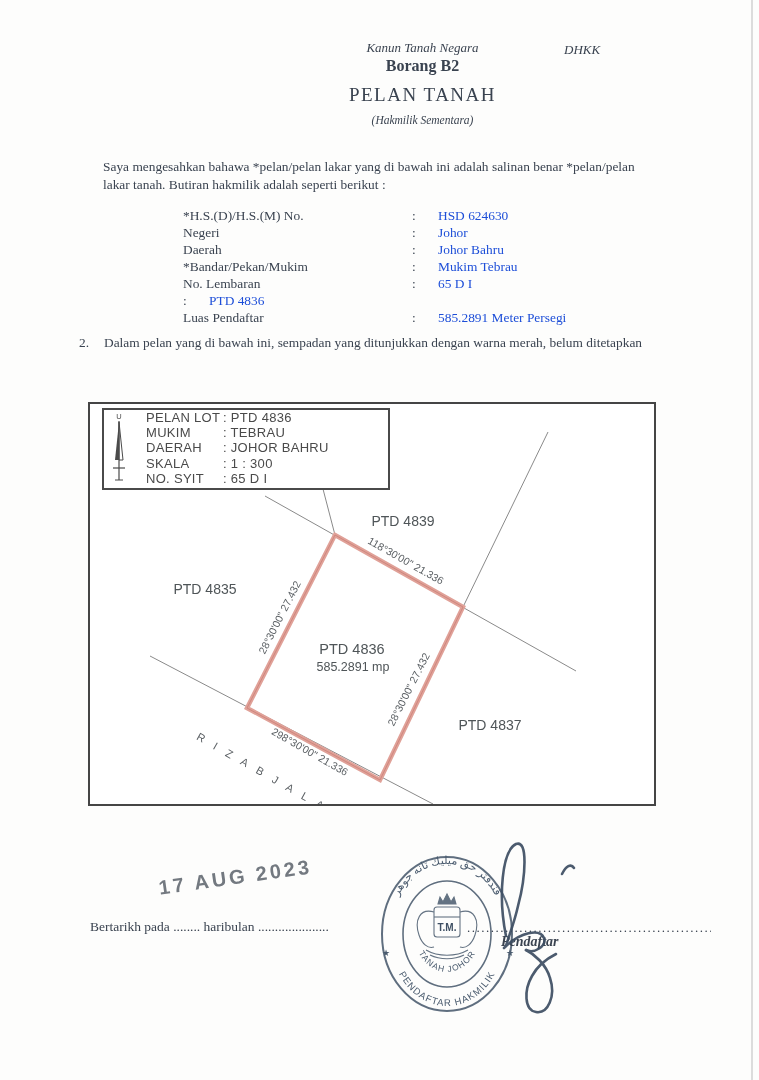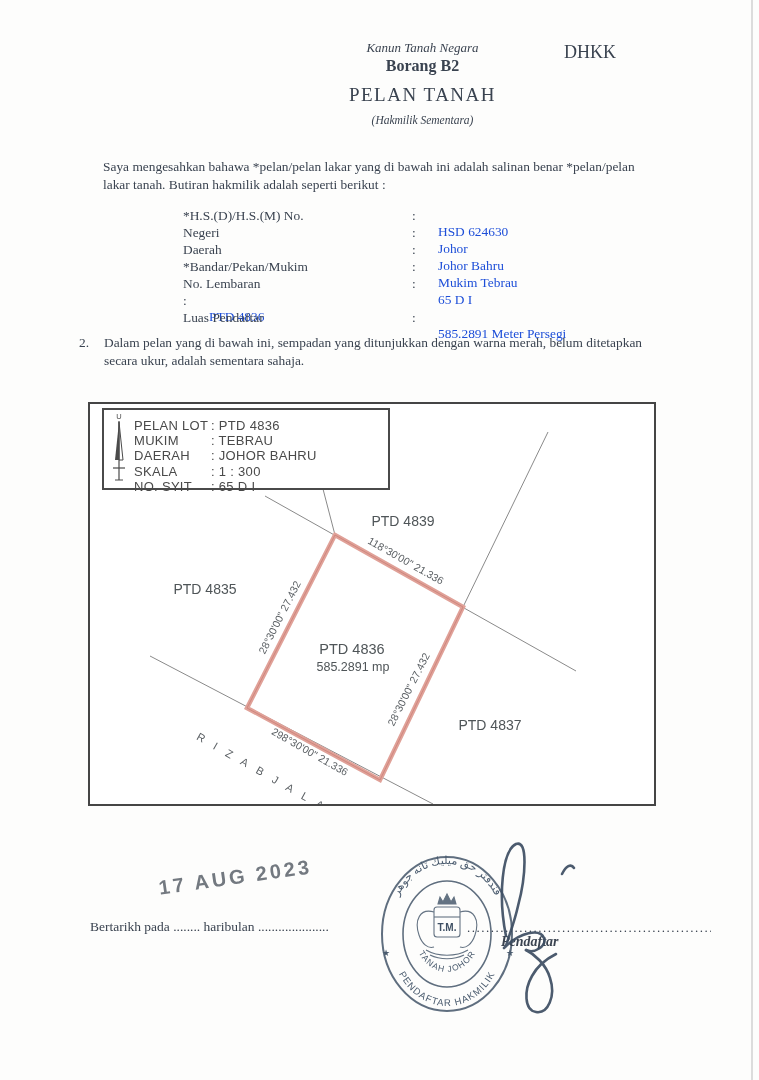--- a/index.html
+++ b/index.html
@@ -7,39 +7,39 @@
         font-family:"Liberation Serif",serif;color:#3a4350;}
   .abs{position:absolute;}
   .edge-line{position:absolute;left:751px;top:0;width:2px;height:1080px;background:#dcdcdc;}
   
   .hdr{position:absolute;top:40px;left:0;width:759px;text-align:center;padding-left:43px;}
   .hdr .kanun{font-style:italic;font-size:13px;}
   .hdr .borang{font-weight:bold;font-size:16px;margin-top:1px;}
   .hdr .jadual{font-style:italic;font-size:11.5px;margin-top:3px;}
   .hdr .pelan{font-weight:normal;font-size:19px;letter-spacing:1.5px;margin-top:9px;}
   .hdr .hakmilik{font-style:italic;font-size:11.5px;margin-top:8px;}
-  .dhkk{position:absolute;left:564px;top:42px;font-size:18px;}
+  .dhkk{position:absolute;left:564px;top:42px;font-style:italic;font-size:13px;}
   
   .para{font-size:13.4px;line-height:17.5px;}
   .para span{display:block;white-space:nowrap;}
   
   .fields{position:absolute;left:183px;top:207px;font-size:13.4px;}
   .frow{display:flex;height:17px;line-height:17px;}
   .frow .lb{width:229px;}
   .frow .cl{width:26px;}
-  .frow .vl{font-weight:normal;color:#1d4ed8;margin-top:16px;}
+  .frow .vl{font-weight:normal;color:#1d4ed8;}
   
   .planbox{position:absolute;left:88px;top:402px;width:568px;height:404px;
            border:2px solid #454545;background:#fff;box-sizing:border-box;}
   .plansvg{position:absolute;left:0;top:0;}
   .legend{position:absolute;left:12px;top:4px;width:288px;height:82px;border:2px solid #4a4a4a;
           background:#fff;box-sizing:border-box;display:flex;
           font-family:"Liberation Sans",sans-serif;color:#4a4a4a;}
   .legend .narrow{width:30px;position:relative;}
-  .legend .rows{padding-top:8px;font-size:13px;letter-spacing:.3px;}
+  .legend .rows{padding-top:0;font-size:13px;letter-spacing:.3px;margin-left:12px;}
   .lrow{display:flex;height:15.2px;line-height:15.2px;}
   .lrow .lb{width:77px;}
   
   .datestamp{position:absolute;left:158px;top:866px;transform:rotate(-8deg);
              font-family:"Liberation Sans",sans-serif;font-weight:bold;font-size:20px;
              letter-spacing:3px;color:#5b626b;opacity:.85;}
   .bertarikh{position:absolute;left:90px;top:919px;font-size:13.5px;}
   .dotsline{position:absolute;left:467px;top:920px;width:244px;overflow:hidden;
             font-size:13px;letter-spacing:1.5px;white-space:nowrap;z-index:3;}
   .pendaftar{position:absolute;left:501px;top:934px;font-weight:bold;font-style:italic;
@@ -100,21 +100,20 @@
     <div class="frow">
       <span class="lb">Luas Pendaftar</span>
       <span class="cl">:</span>
       <span class="vl">585.2891 Meter Persegi</span>
     </div>
   </div>
 
   <div class="abs para" style="left:79px;top:334px;">2.</div>
   <div class="abs para" style="left:104px;top:334px;">
     <span>Dalam pelan yang di bawah ini, sempadan yang ditunjukkan dengan warna merah, belum ditetapkan</span>
-    <span>secara ukur, adalah sementara sahaja.</span>
   </div>
 
   <div class="planbox">
     <svg class="plansvg" width="564" height="400" viewBox="0 0 564 400">
 
       <line x1="60" y1="252" x2="343" y2="400" stroke="#8a8a8a" stroke-width="1"></line>
       <line x1="175" y1="92" x2="486" y2="267" stroke="#8a8a8a" stroke-width="1"></line>
       <line x1="245" y1="131" x2="233" y2="85" stroke="#8a8a8a" stroke-width="1"></line>
       <line x1="373" y1="203" x2="458" y2="28" stroke="#8a8a8a" stroke-width="1"></line>
 

